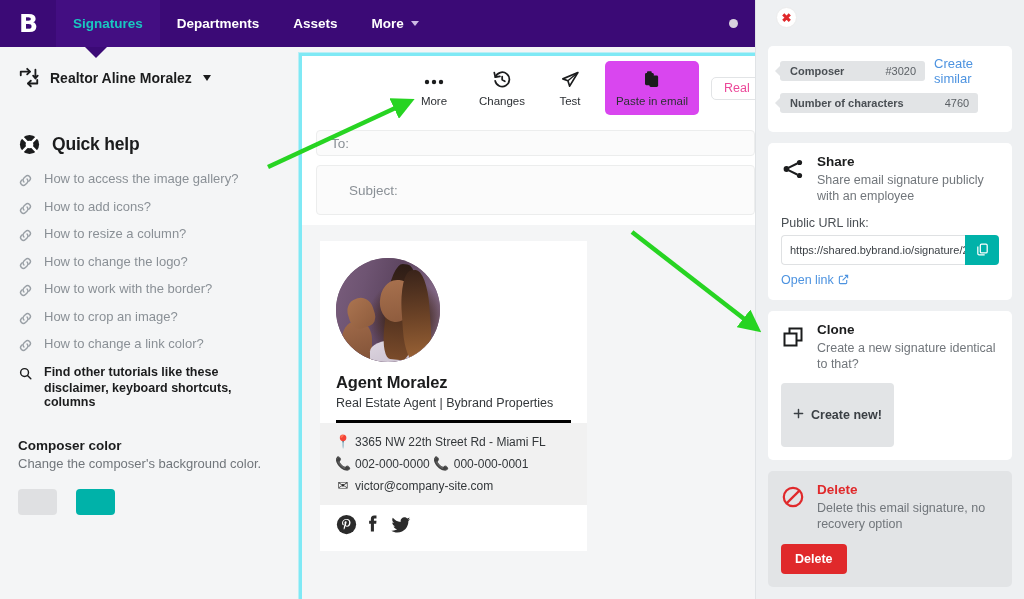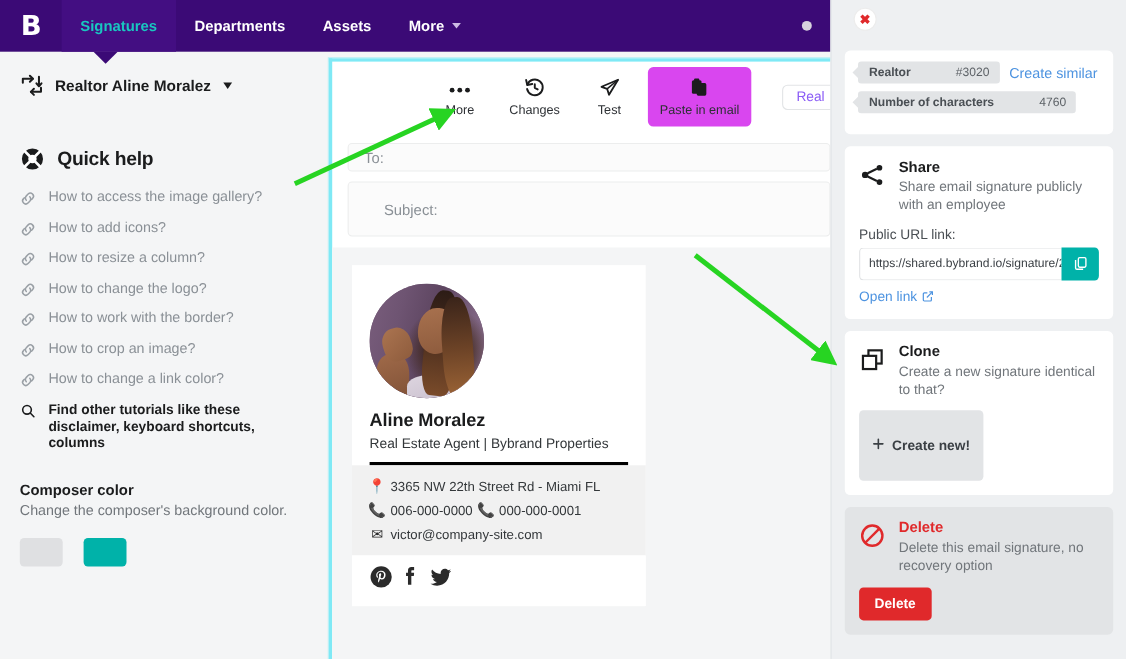--- a/index.html
+++ b/index.html
@@ -118,22 +118,22 @@
     display:flex;flex-direction:column;align-items:center;justify-content:center;
     gap:5px; cursor:pointer; border-radius:5px;
     margin-right:2px;
   }
   .tool .ticon { height:21px;display:flex;align-items:flex-end; }
   .tool .tlabel { font-size:11.5px;color:#2d3034; white-space:nowrap;}
   .tool.wide { width:94px; background:#d946ef; }
   #btn-realtor {
     height:23px; border:1px solid #e2e4e6; background:#fff;
     border-radius:5px; display:flex;align-items:center;
-    padding:0 12px; font-size:12.5px; color:#8b5cf6;
-    margin-left:26px; overflow:hidden; white-space:nowrap;
+    padding:0 12px; font-size:12.5px; color:#ec4899;
+    margin-left:10px; overflow:hidden; white-space:nowrap;
     flex:0 0 auto; width:58px;
     cursor:pointer;
   }
 
   .field {
     height:26px; margin:0 14px 9px 14px;
     background:#fbfbfb; border:1px solid #eceded; border-radius:4px;
     display:flex;align-items:center;padding:0 14px;
     font-size:13.5px;color:#8a9096;
     cursor:text;
@@ -480,32 +480,32 @@
         <div id="sig-inner">
           <div id="avatar">
             <div class="bgphoto"></div>
             <div class="arm"></div>
             <div class="hand"></div>
             <div class="shirt"></div>
             <div class="hairL"></div>
             <div class="face"></div>
             <div class="hairR"></div>
           </div>
-          <div id="sig-name">Aline Moralez</div>
+          <div id="sig-name">Agent Moralez</div>
           <div id="sig-role">Real Estate Agent | Bybrand Properties</div>
           <div id="sig-rule"></div>
         </div>
         <div id="sig-contact">
           <div class="cline">
             <span class="ci">📍</span>
             <span>3365 NW 22th Street Rd - Miami FL</span>
           </div>
           <div class="cline">
             <span class="ci">📞</span>
-            <span>006-000-0000</span>
+            <span>002-000-0000</span>
             <span class="ci">📞</span>
             <span>000-000-0001</span>
           </div>
           <div class="cline">
             <span class="ci">✉</span>
             <span>victor@company-site.com</span>
           </div>
         </div>
         <div id="sig-social">
           <span>
@@ -531,21 +531,21 @@
   </div>
 </div>
 
 <div id="rightpanel">
 
   <div id="close-btn">✖</div>
 
   <div class="rcard" id="meta-card">
     <div class="tagrow">
       <div class="tag">
-        <span>Realtor</span>
+        <span>Composer</span>
         <span class="tval">#3020</span>
       </div>
       <div class="linkblue">Create similar</div>
     </div>
     <div class="tagrow">
       <div class="tag">
         <span>Number of characters</span>
         <span class="tval">4760</span>
       </div>
     </div>

